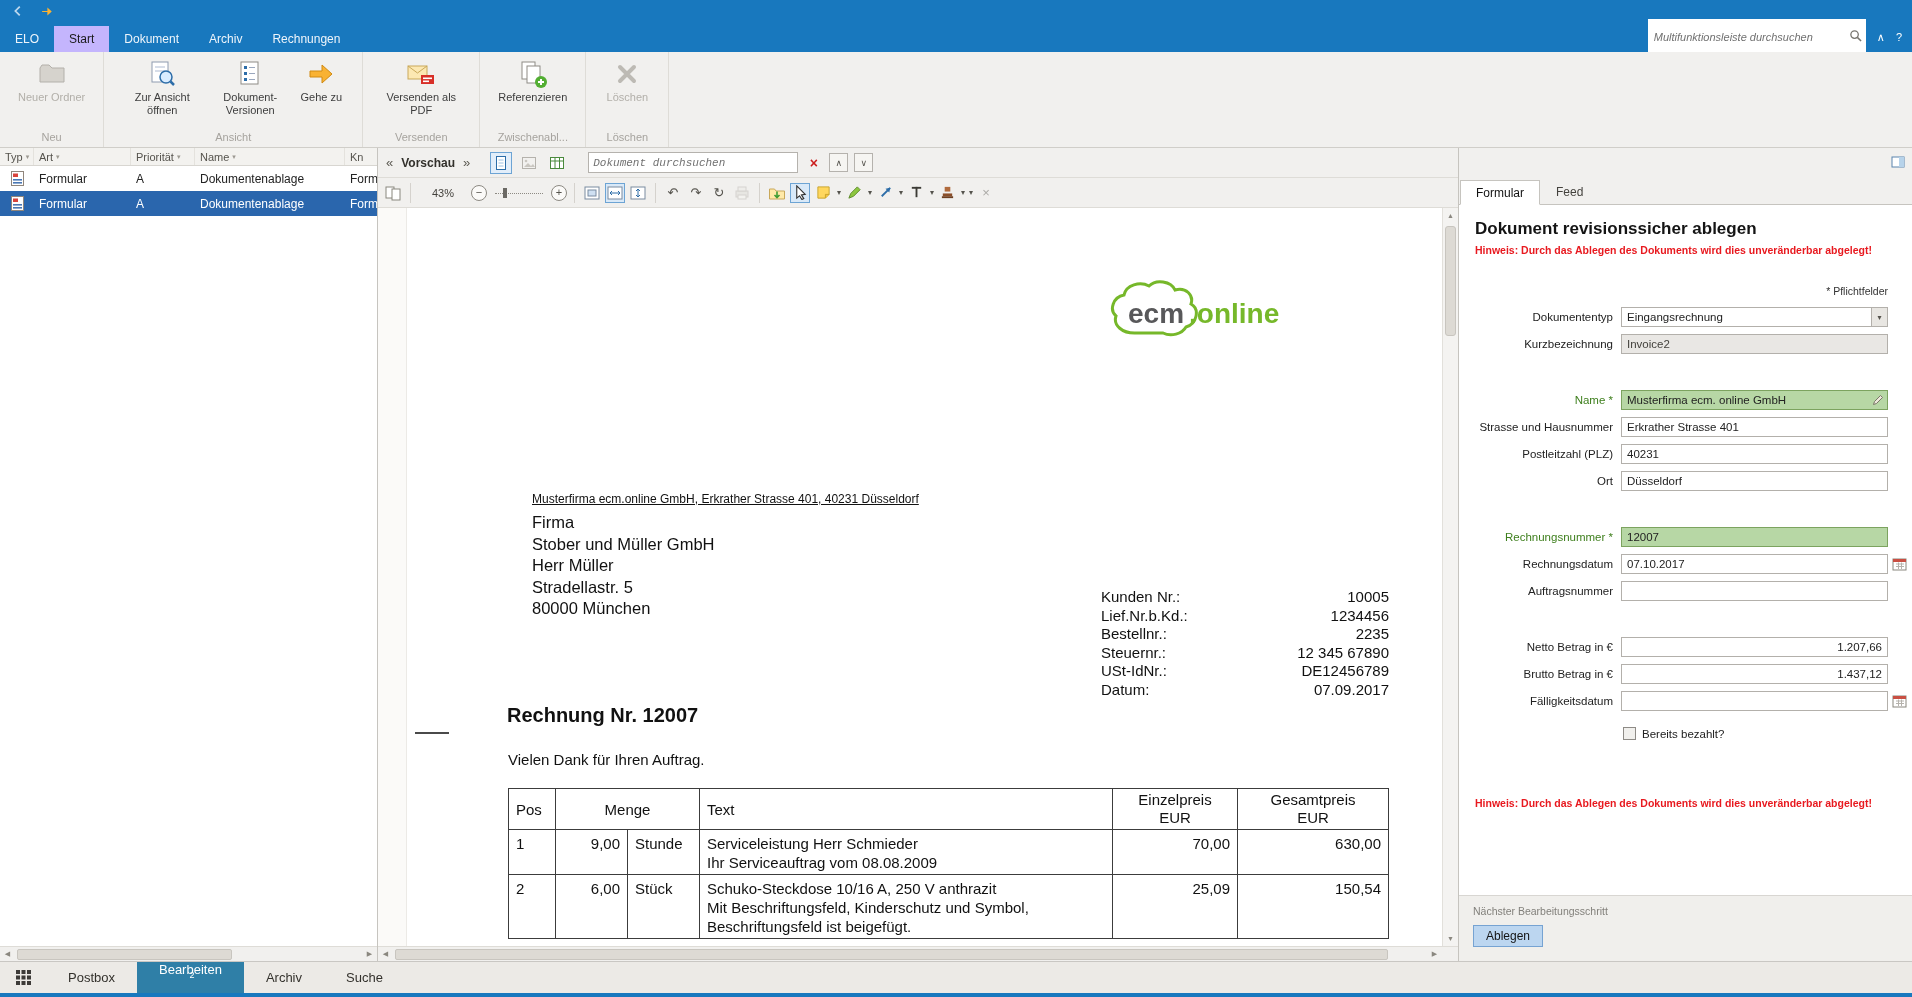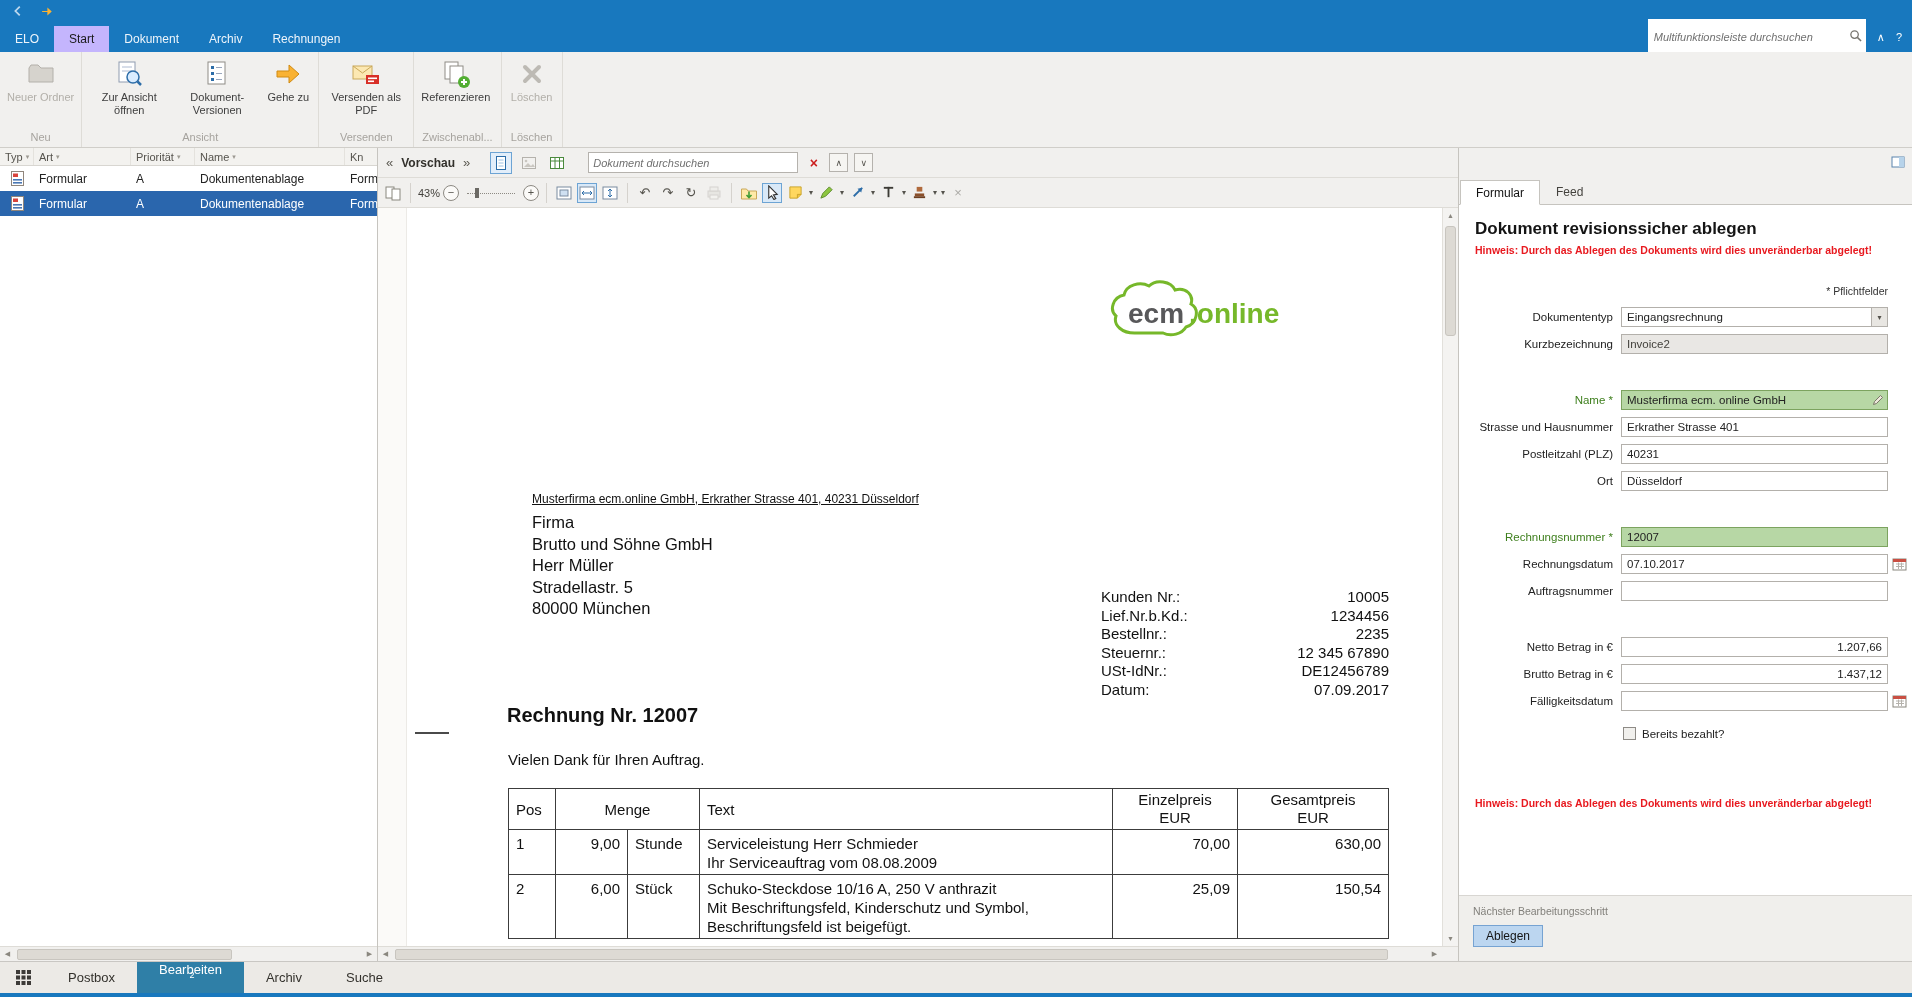--- a/index.html
+++ b/index.html
@@ -18,21 +18,21 @@
   .menu-tab.active { background:#c4b5fd; color:#1a1a1a; }
   .menubar-right { margin-left:auto; display:flex; align-items:center; gap:11px; padding:0 10px; height:30px; }
   .ribbon-search { width:218px; height:36px; background:#fff; display:flex; align-items:center; padding:0 4px 0 6px; }
   .ribbon-search input { flex:1; min-width:0; border:0; outline:0; font-size:11px; color:#333; background:transparent; }
   .ribbon-search input::placeholder { font-style:italic; color:#707070; }
   .mb-glyph { color:#fff; font-size:11px; line-height:11px; }
 
   
   .ribbon { height:96px; background:#f1f0ee; border-bottom:1px solid #d0cec9; display:flex; flex:0 0 auto; }
   .rgroup { display:flex; flex-direction:column; border-right:1px solid #dedcd7; }
-  .rgroup-buttons { flex:1; display:flex; align-items:flex-start; padding:4px 3px 0; }
+  .rgroup-buttons { flex:1; display:flex; align-items:flex-start; padding:4px 14px 0; }
   .rbtn { min-width:54px; max-width:88px; padding:3px 4px; display:flex; flex-direction:column; align-items:center; font-size:11px; line-height:13px; color:#3d3d3d; text-align:center; cursor:default; }
   .rbtn .ricon { width:30px; height:30px; margin-bottom:2px; }
   .rbtn.disabled { color:#b2afa9; }
   .rgroup-label { height:17px; line-height:15px; text-align:center; font-size:11px; color:#a6a39e; padding:0 8px; white-space:nowrap; }
 
   
   .main { flex:1; display:flex; min-height:0; }
 
   
   .left-panel { width:378px; flex:0 0 auto; border-right:1px solid #c6c4bf; display:flex; flex-direction:column; background:#fff; }
@@ -52,31 +52,31 @@
 
   
   .center-panel { flex:1; min-width:0; display:flex; flex-direction:column; border-right:1px solid #c6c4bf; background:#fff; }
   .pv-header { height:30px; background:#f1f0ee; border-bottom:1px solid #dedcd7; display:flex; align-items:center; gap:6px; padding:0 8px; flex:0 0 auto; }
   .pv-chev { color:#5a5850; font-size:13px; cursor:pointer; }
   .pv-title { font-weight:bold; font-size:12px; color:#32302b; margin:0 2px; }
   .view-btn { width:22px; height:22px; border:1px solid transparent; display:flex; align-items:center; justify-content:center; }
   .view-btn.first { margin-left:14px; }
   .view-btn.active { border-color:#6da4d4; background:#e2eefa; }
   .doc-search { width:210px; height:21px; background:#fff; border:1px solid #b5b2ad; display:flex; align-items:center; padding:0 4px; margin-left:14px; }
-  .doc-search input { flex:1; min-width:0; border:0; outline:0; font-size:11px; color:#333; }
+  .doc-search input { flex:1; min-width:0; border:0; outline:0; font-size:11px; color:#333;font-family:Liberation Mono, monospace; }
   .doc-search input::placeholder { font-style:italic; color:#707070; }
   .ds-btn { width:19px; height:19px; border:1px solid #b5b2ad; background:#f6f5f2; display:flex; align-items:center; justify-content:center; font-size:9px; color:#55534d; }
   .ds-btn.close { border-color:transparent; background:transparent; color:#cc1f1f; font-size:14px; font-weight:bold; }
 
   .pv-toolbar { height:30px; background:#f1f0ee; border-bottom:1px solid #dedcd7; display:flex; align-items:center; gap:3px; padding:0 5px; flex:0 0 auto; }
   .tb-sep { width:1px; height:20px; background:#d5d2cd; margin:0 4px; flex:0 0 auto; }
   .tbtn { min-width:20px; height:20px; display:flex; align-items:center; justify-content:center; border:1px solid transparent; color:#55534d; font-size:13px; cursor:default; }
   .tbtn.active { border-color:#6da4d4; background:#d9e9f8; }
   .tbtn.disabled { opacity:.45; }
-  .zoom-label { font-size:11px; color:#44423d; margin:0 0; }
+  .zoom-label { font-size:11px; color:#44423d; margin:0 14px; }
   .zoom-btn { width:16px; height:16px; border:1px solid #8d8a83; border-radius:50%; display:flex; align-items:center; justify-content:center; font-size:11px; line-height:11px; color:#55534d; background:#fbfaf8; }
   .zoom-slider { width:52px; height:16px; position:relative; margin:0 3px; }
   .zs-track { position:absolute; left:2px; right:2px; top:8px; border-top:1px dotted #8d8a83; }
   .zs-thumb { position:absolute; left:10px; top:3px; width:4px; height:10px; background:#6b6964; }
   .dd-chev { font-size:8px; color:#55534d; margin-left:1px; }
 
   .doc-viewport { flex:1; min-height:0; display:flex; }
   .doc-gutter { width:29px; flex:0 0 auto; background:#fbfaf8; border-right:1px solid #eceae6; }
   .doc-canvas { flex:1; min-width:0; position:relative; overflow:hidden; background:#fff; }
   .vscroll { width:16px; flex:0 0 auto; background:#f4f3f1; border-left:1px solid #e2e0db; display:flex; flex-direction:column; }
@@ -488,21 +488,21 @@
           <div class="inv-logo">
             <svg width="196" height="64" viewBox="0 0 196 64">
               <path d="M30 53 C15 54 6 45 9 36 C2 30 6 17 17 15 C19 5 33 1 42 6 C49 -1 64 1 68 10 C79 7 87 15 84 24 C93 29 90 44 79 47 C75 54 64 57 56 53 Z" fill="none" stroke="#76b82a" stroke-width="3"></path>
               <text x="21" y="43" font-family="Liberation Sans, sans-serif" font-size="28" font-weight="bold" fill="#58585a">ecm</text>
               <text x="82" y="43" font-family="Liberation Sans, sans-serif" font-size="28" font-weight="bold" fill="#76b82a">.online</text>
             </svg>
           </div>
           <div class="inv-sender">Musterfirma ecm.online GmbH, Erkrather Strasse 401, 40231 Düsseldorf</div>
           <div class="inv-recipient">
             <div>Firma</div>
-            <div>Brutto und Söhne GmbH</div>
+            <div>Stober und Müller GmbH</div>
             <div>Herr Müller</div>
             <div>Stradellastr. 5</div>
             <div>80000 München</div>
           </div>
           <div class="inv-meta">
             <div class="mrow">
                 <span>Kunden Nr.:</span>
                 <span>10005</span>
               </div>
             <div class="mrow">

